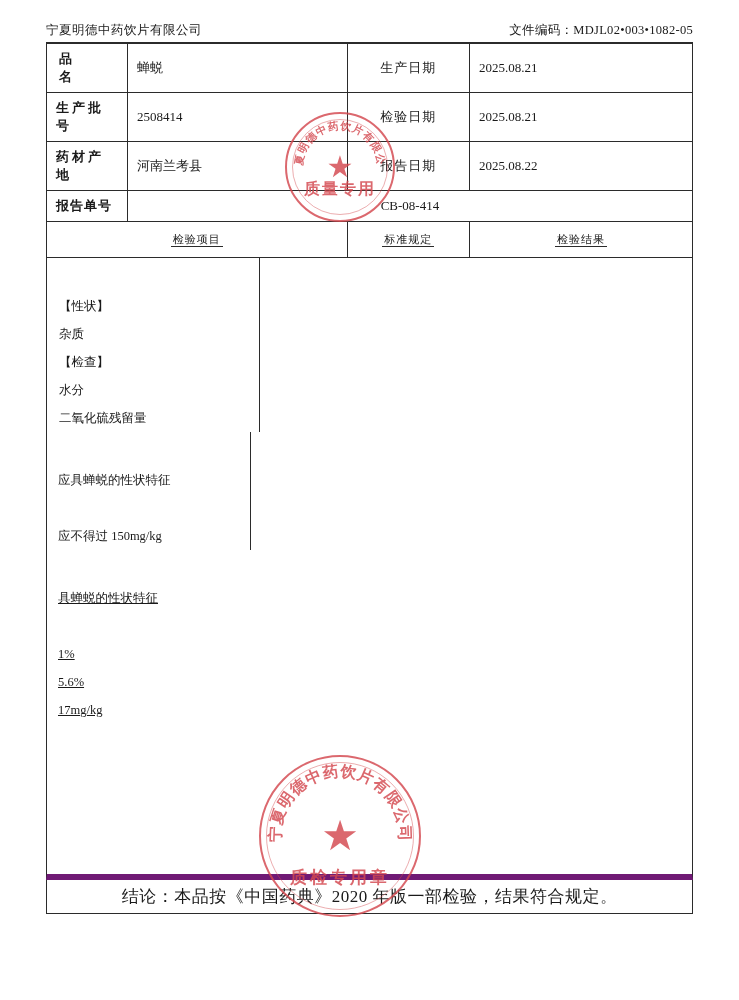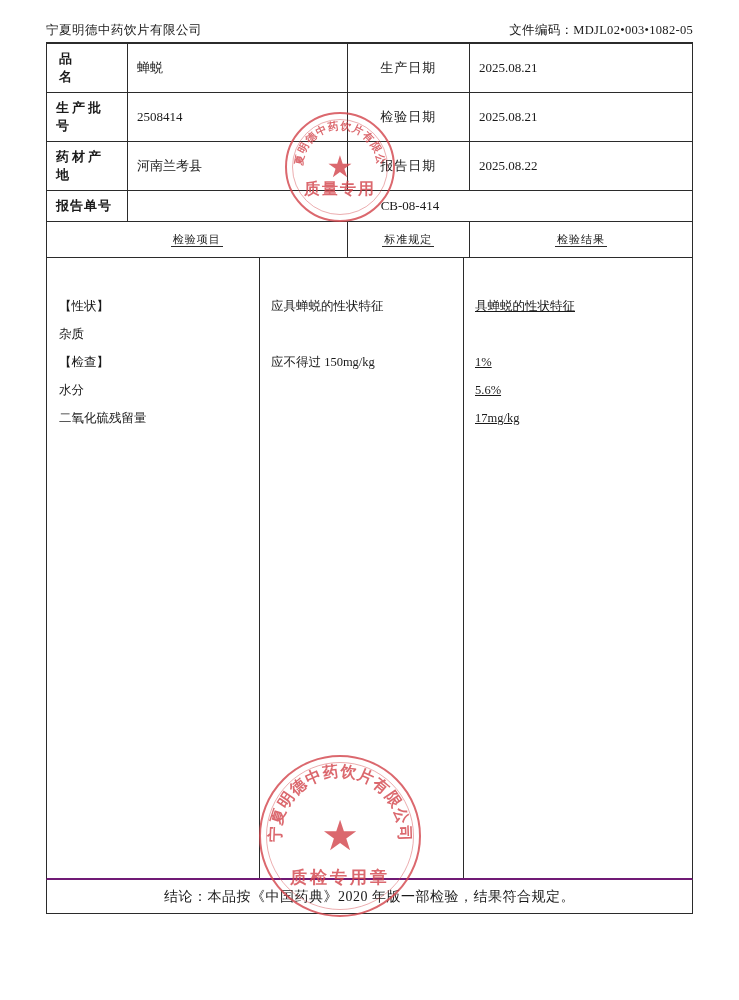--- a/index.html
+++ b/index.html
@@ -71,44 +71,45 @@
   tr.colhead td span {
     border-bottom: 1px solid #2b2b2b;
     padding: 0 2px 1px 2px;
     letter-spacing: 1px;
   }
 
   
   .bodybox {
     border-left: 1px solid #2b2b2b;
     border-right: 1px solid #2b2b2b;
-    border-bottom: 2px solid #701a75;
+    border-bottom: 6px solid #701a75;
     height: 622px;
     position: relative;
     display: flex;
+    flex-direction: column;
   }
   .bodycol {
     position: relative;
     padding-top: 34px;
     font-size: 12.5px;
   }
   .c1 { width: 213px; border-right: 1px solid #2b2b2b; padding-left: 12px; }
   .c2 { width: 204px; border-right: 1px solid #2b2b2b; padding-left: 11px; }
   .c3 { flex: 1; padding-left: 11px; text-decoration: underline; }
   .rowline { height: 28px; line-height: 28px; white-space: nowrap; }
   .rowline.gap { height: 28px; }
   .bracket { letter-spacing: 0px; }
 
   
   .conclusion {
     border-left: 1px solid #2b2b2b;
     border-right: 1px solid #2b2b2b;
     border-bottom: 1px solid #2b2b2b;
     text-align: center;
-    font-size: 14px;
+    font-size: 17px;
     height: 34px;
     line-height: 34px;
     letter-spacing: .5px;
   }
 
   
   .stamp {
     position: absolute;
     border-radius: 50%;
     border: 2.5px solid #d4484f;

